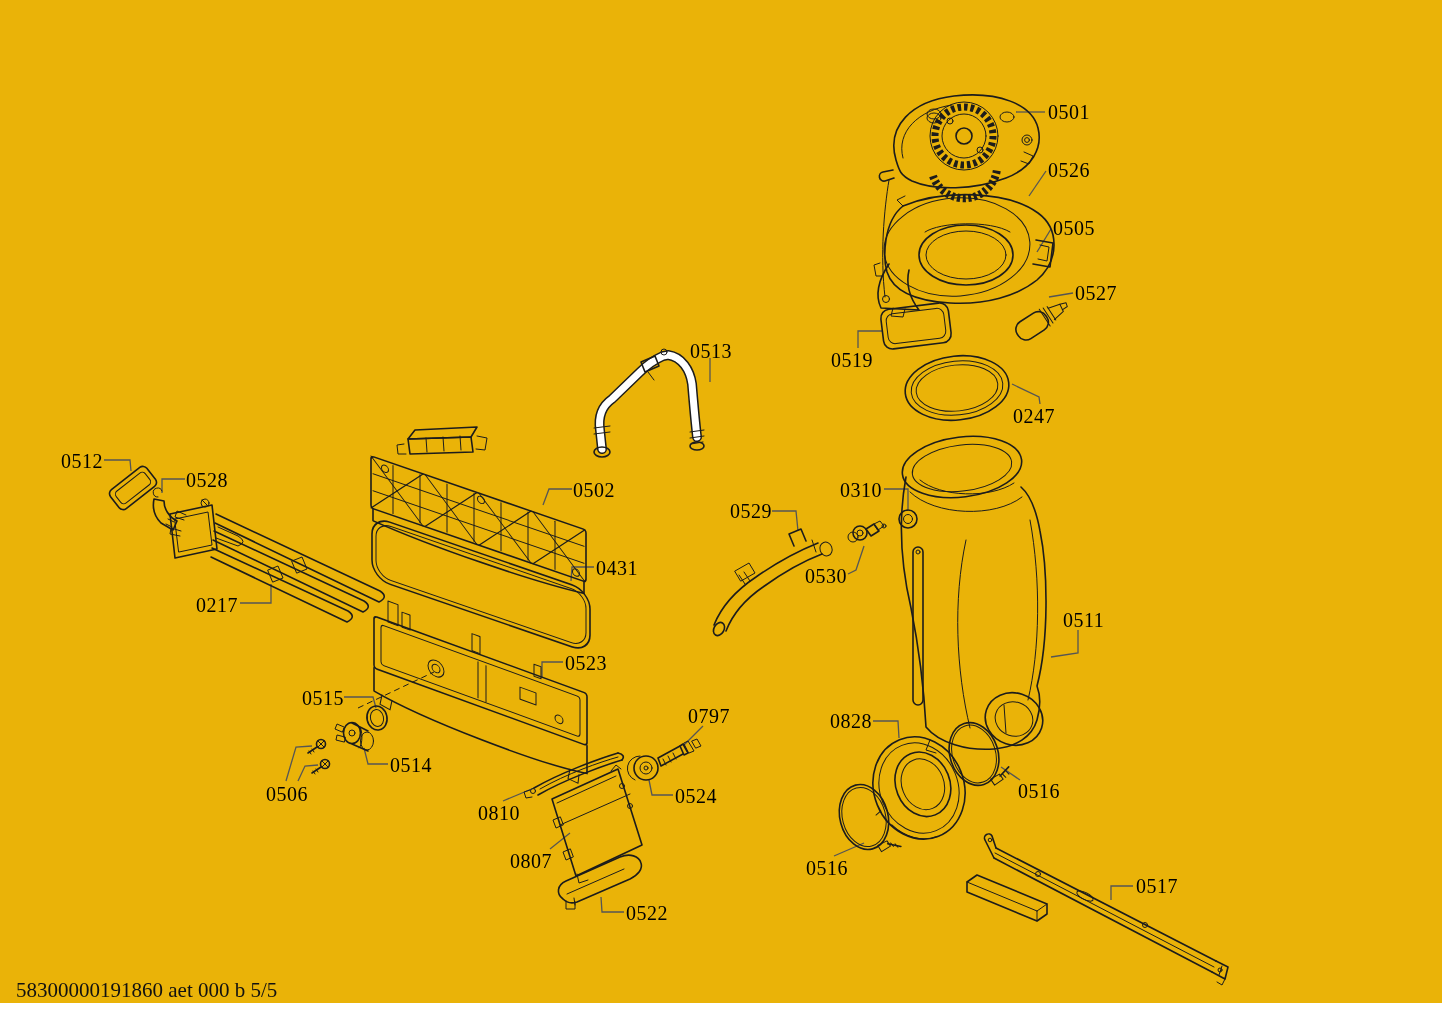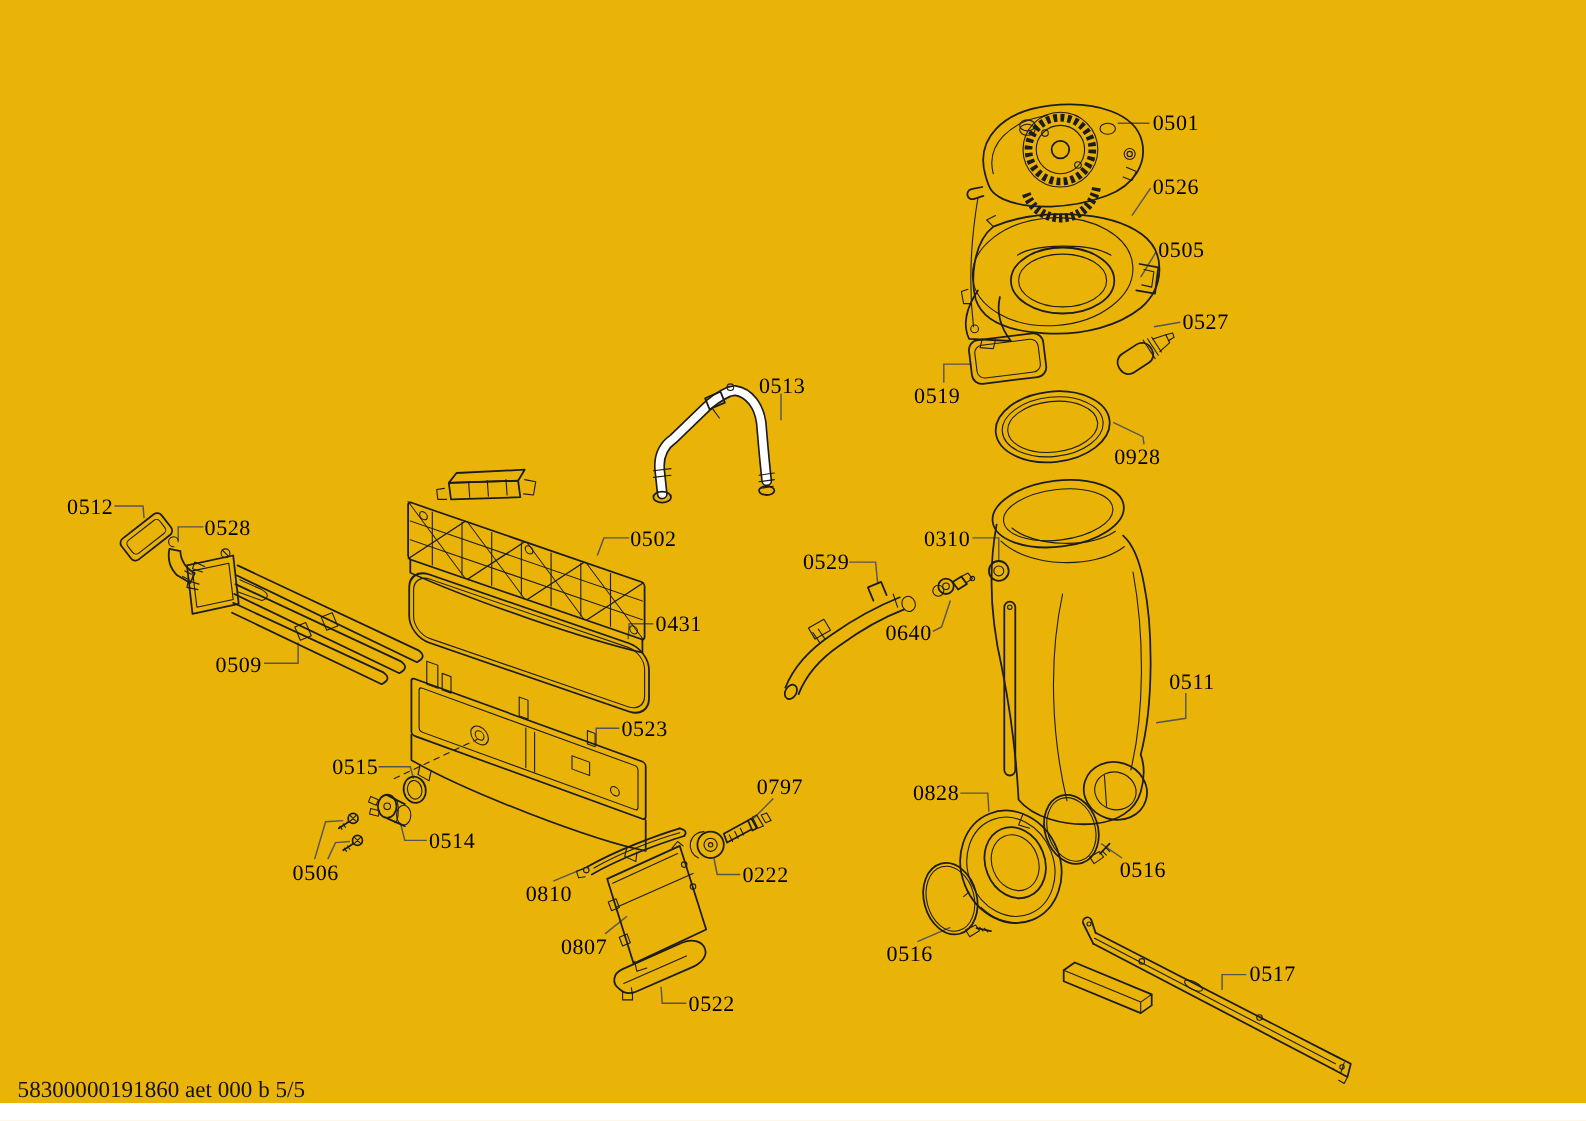--- a/index.html
+++ b/index.html
@@ -389,38 +389,38 @@
     <path class="t" d="M 967,882 L 1037,911 M 1037,911 L 1047,904 M 1037,911 L 1037,921"></path>
   </g>
 
 </svg>
 
 <div class="part-label" style="left:1048px;top:101px">0501</div>
 <div class="part-label" style="left:1048px;top:159px">0526</div>
 <div class="part-label" style="left:1053px;top:217px">0505</div>
 <div class="part-label" style="left:1075px;top:282px">0527</div>
 <div class="part-label" style="left:831px;top:349px">0519</div>
-<div class="part-label" style="left:1013px;top:405px">0928</div>
+<div class="part-label" style="left:1013px;top:405px">0247</div>
 <div class="part-label" style="left:690px;top:340px">0513</div>
 <div class="part-label" style="left:61px;top:450px">0512</div>
 <div class="part-label" style="left:186px;top:469px">0528</div>
 <div class="part-label" style="left:573px;top:479px">0502</div>
 <div class="part-label" style="left:596px;top:557px">0431</div>
-<div class="part-label" style="left:196px;top:594px">0509</div>
+<div class="part-label" style="left:196px;top:594px">0217</div>
 <div class="part-label" style="left:730px;top:500px">0529</div>
 <div class="part-label" style="left:840px;top:479px">0310</div>
-<div class="part-label" style="left:805px;top:565px">0640</div>
+<div class="part-label" style="left:805px;top:565px">0530</div>
 <div class="part-label" style="left:1063px;top:609px">0511</div>
 <div class="part-label" style="left:565px;top:652px">0523</div>
 <div class="part-label" style="left:302px;top:687px">0515</div>
 <div class="part-label" style="left:390px;top:754px">0514</div>
 <div class="part-label" style="left:266px;top:783px">0506</div>
 <div class="part-label" style="left:688px;top:705px">0797</div>
 <div class="part-label" style="left:478px;top:802px">0810</div>
-<div class="part-label" style="left:675px;top:785px">0222</div>
+<div class="part-label" style="left:675px;top:785px">0524</div>
 <div class="part-label" style="left:510px;top:850px">0807</div>
 <div class="part-label" style="left:626px;top:902px">0522</div>
 <div class="part-label" style="left:830px;top:710px">0828</div>
 <div class="part-label" style="left:1018px;top:780px">0516</div>
 <div class="part-label" style="left:806px;top:857px">0516</div>
 <div class="part-label" style="left:1136px;top:875px">0517</div>
 
 <div class="footer-code">58300000191860 aet 000 b 5/5</div>
 
 </div>

